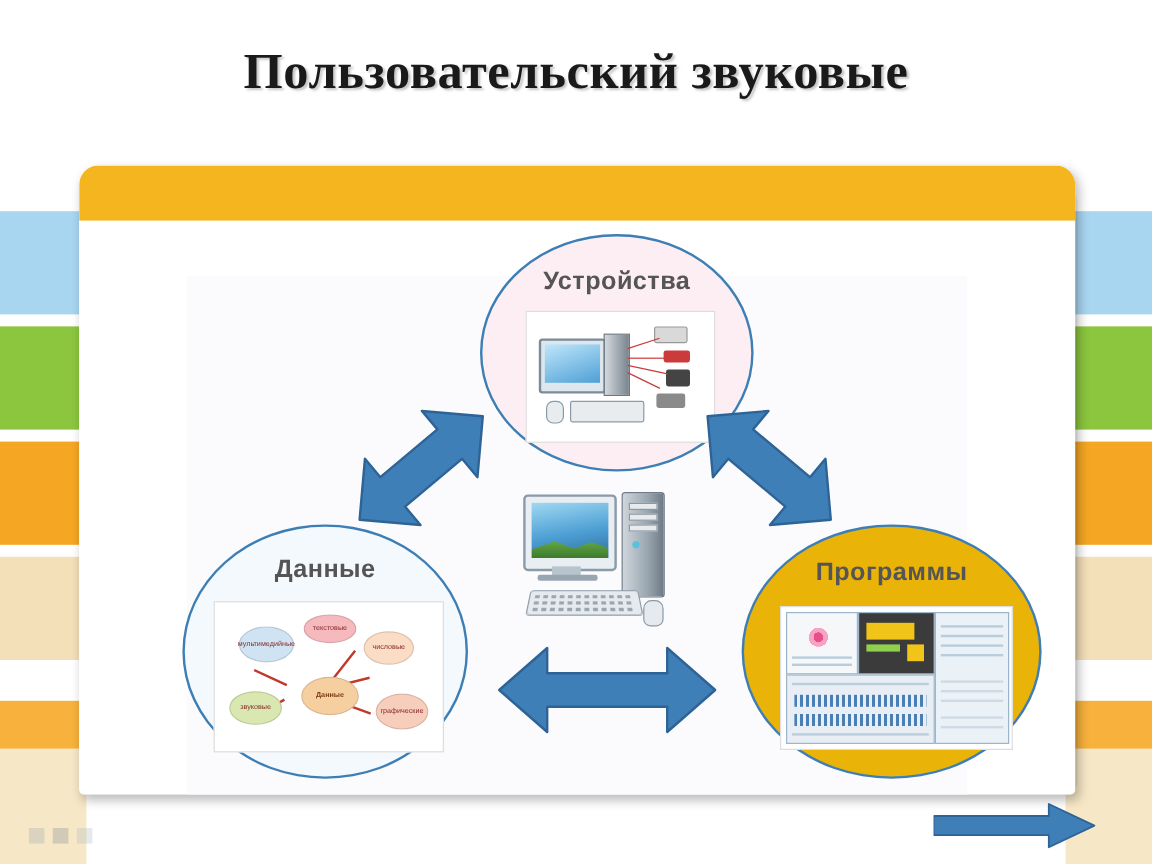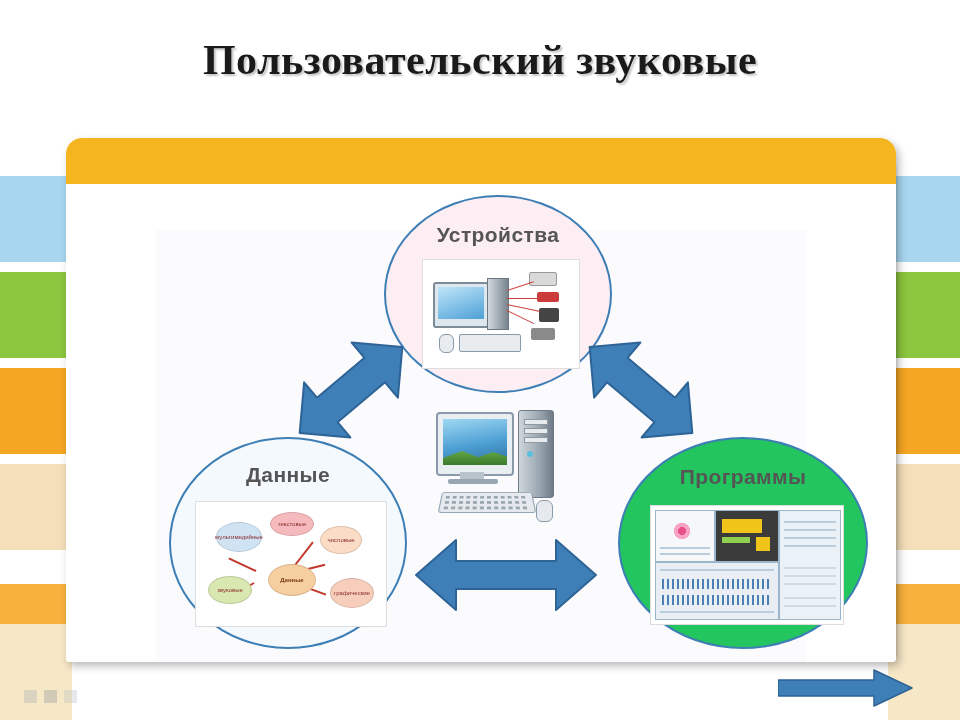--- a/index.html
+++ b/index.html
@@ -154,41 +154,41 @@
     text-align: center;
     font-family: "Liberation Sans", sans-serif;
     font-weight: bold;
     font-size: 21px;
     color: #555555;
     letter-spacing: 0.4px;
   }
 
   
   #node-devices {
-    left: 384px;
+    left: 400px;
     top: 195px;
     width: 228px;
     height: 198px;
     background: #fdeef3;
     border-color: #3d7eb5;
   }
   #node-devices .node-label { top: 26px; }
   #node-devices .thumb {
     position: absolute;
     left: 36px;
     top: 62px;
     width: 156px;
     height: 108px;
     background: #ffffff;
     border: 1px solid #dddddd;
   }
 
   
   #node-data {
-    left: 169px;
+    left: 152px;
     top: 437px;
     width: 238px;
     height: 212px;
     background: #f3f9fd;
     border-color: #3d7eb5;
   }
   #node-data .node-label { top: 24px; }
   #node-data .thumb {
     position: absolute;
     left: 24px;
@@ -198,21 +198,21 @@
     background: #ffffff;
     border: 1px solid #dddddd;
   }
 
   
   #node-programs {
     left: 618px;
     top: 437px;
     width: 250px;
     height: 212px;
-    background: #22c55e;
+    background: #eab308;
     border-color: #3d7eb5;
   }
   #node-programs .node-label { top: 26px; }
   #node-programs .thumb {
     position: absolute;
     left: 30px;
     top: 66px;
     width: 192px;
     height: 118px;
     background: #ffffff;

